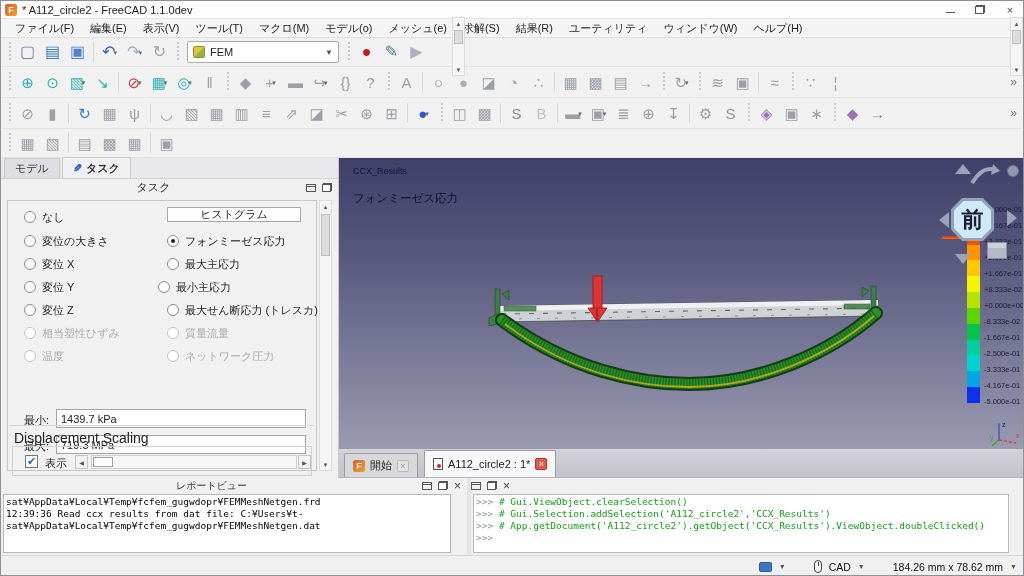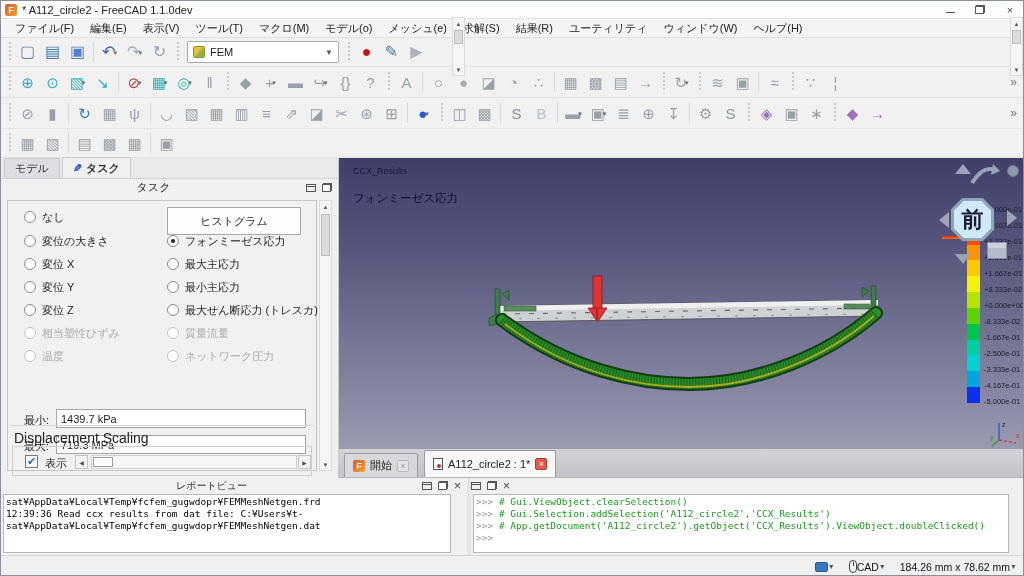--- a/index.html
+++ b/index.html
@@ -68,21 +68,21 @@
   .closeic{font-size:12px;color:#444;line-height:8px;}
 
   #task-box{position:absolute;left:6px;top:42px;width:310px;height:271px;background:#f1f1f1;
             border:1px solid #c6c6c6;}
   .radio-row{position:absolute;display:flex;align-items:center;height:16px;}
   .rb{width:12px;height:12px;border:1px solid #8a8a8a;border-radius:50%;background:#fff;margin-right:6px;position:relative;flex:none;}
   .radio-row.sel .rb::after{content:"";position:absolute;left:3px;top:3px;width:4px;height:4px;border-radius:50%;background:#222;}
   .radio-row.dis .rb{border-color:#c4c4c4;}
   .radio-row .rlabel{font-size:11px;color:#222;white-space:nowrap;}
   .radio-row.dis .rlabel{color:#ababab;}
-  #histogram-btn{position:absolute;left:159px;top:6px;width:134px;height:28px;background:#fdfdfd;
+  #histogram-btn{position:absolute;left:159px;top:6px;width:134px;height:15px;background:#fdfdfd;
                  border:1px solid #a8a8a8;font-size:11px;color:#222;display:flex;align-items:center;justify-content:center;}
   .fieldlbl{position:absolute;font-size:11px;color:#222;}
   .tfield{position:absolute;height:19px;background:#fff;border:1px solid #a5a5a5;font-size:11px;color:#222;
           padding:0 4px;font-family:"Liberation Sans",sans-serif;}
   #ds-sep{position:absolute;left:2px;top:224px;width:304px;border-top:1px solid #d6d6d6;}
   #ds-title{position:absolute;left:6px;top:229px;font-size:14px;color:#222;}
   #ds-box{position:absolute;left:4px;top:245px;width:300px;height:30px;border:1px solid #cfcfcf;}
   .cb{position:absolute;left:12px;top:8px;width:13px;height:13px;background:#fff;border:1px solid #777;
       font-size:11px;color:#2569c8;line-height:11px;text-align:center;}
   #ds-show-label{position:absolute;left:32px;top:9px;font-size:11px;color:#222;}
@@ -150,21 +150,21 @@
   .py-line{white-space:nowrap;}
   .py-prompt{color:#8a9aa2;}
   .py-code{color:#18a018;}
   #report-scroll{left:451px;top:16px;height:59px;}
   #python-scroll{left:1009px;top:16px;height:59px;}
 
   
   #statusbar{position:absolute;left:0;top:554px;width:1024px;height:22px;background:#f0f0f0;
              border-top:1px solid #d6d6d6;display:flex;align-items:center;font-size:10.5px;color:#111;}
   #status-left{margin-left:6px;}
-  #status-right{margin-left:auto;display:flex;align-items:center;gap:0;margin-right:8px;}
+  #status-right{margin-left:auto;display:flex;align-items:center;gap:7px;margin-right:8px;}
   #nav-style-icon{width:13px;height:10px;background:#3a78c2;border:1px solid #2a5a96;border-radius:2px;}
   .sb-arrow{font-size:7px;color:#555;}
   #mouse-icon{width:8px;height:13px;border:1px solid #444;border-radius:4px;position:relative;}
   #mouse-icon::after{content:"";position:absolute;left:3px;top:1px;width:1px;height:4px;background:#444;}
   .sb-gap{width:14px;}
 </style>
 </head>
 <body>
 
 <div id="app">
@@ -535,21 +535,21 @@
             <span class="rlabel">温度</span>
           </div>
           <div class="radio-row sel" style="left: 159px; top: 32px;">
             <span class="rb"></span>
             <span class="rlabel">フォンミーゼス応力</span>
           </div>
           <div class="radio-row" style="left: 159px; top: 55px;">
             <span class="rb"></span>
             <span class="rlabel">最大主応力</span>
           </div>
-          <div class="radio-row" style="left: 159px; top: 78px;">
+          <div class="radio-row" style="left: 150px; top: 78px;">
             <span class="rb"></span>
             <span class="rlabel">最小主応力</span>
           </div>
           <div class="radio-row" style="left: 159px; top: 101px;">
             <span class="rb"></span>
             <span class="rlabel">最大せん断応力 (トレスカ)</span>
           </div>
           <div class="radio-row dis" style="left: 159px; top: 124px;">
             <span class="rb"></span>
             <span class="rlabel">質量流量</span>

